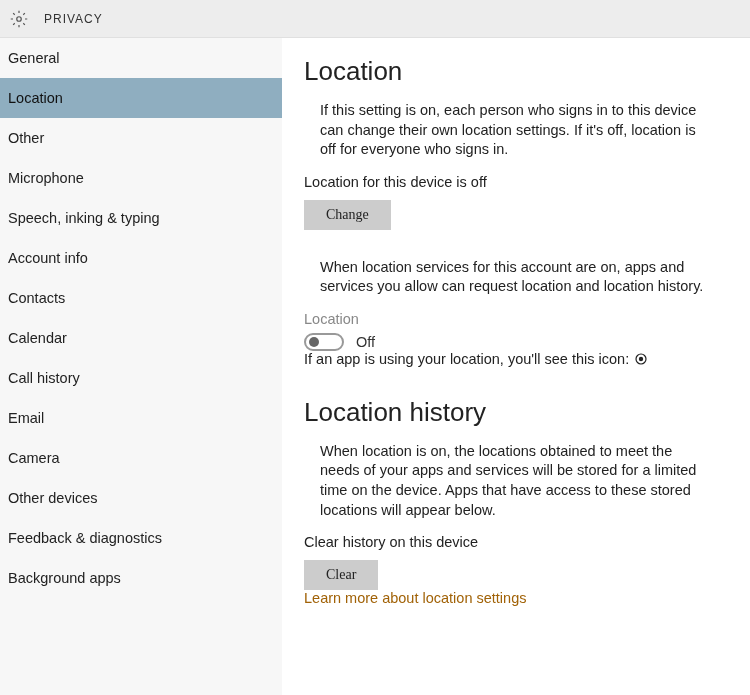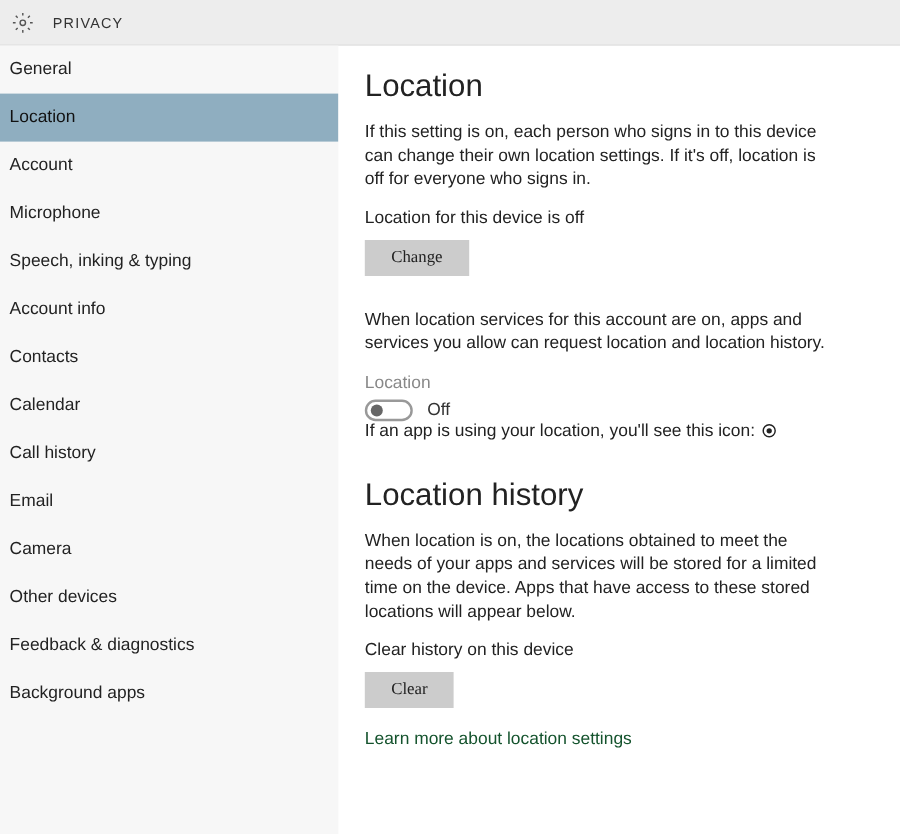--- a/index.html
+++ b/index.html
@@ -55,20 +55,21 @@
       font-weight: 300;
       color: #222;
       margin-bottom: 14px;
     }
     .body-text {
       font-size: 14.5px;
       color: #222;
       line-height: 1.35;
       margin-bottom: 14px;
       max-width: 395px;
+      margin-left: 16px;
     }
     .status-line {
       font-size: 14.5px;
       color: #222;
       margin-top: 14px;
       margin-bottom: 10px;
     }
     .win-btn {
       background: #cccccc;
       border: none;
@@ -116,43 +117,42 @@
       display: flex;
       align-items: center;
       gap: 6px;
       margin-bottom: 30px;
     }
     .loc-indicator {
       width: 12px; height: 12px;
     }
     
     .link {
-      color: #14532d;
+      color: #a16207;
       font-size: 14.5px;
       cursor: pointer;
       display: block;
-      margin-top: 18px;
     }
   </style>
 </head>
 <body>
 
 <div class="header">
   <svg class="gear" viewBox="0 0 24 24" fill="none" stroke="currentColor" stroke-width="1.6">
     <circle cx="12" cy="12" r="3"></circle>
     <path d="M12 1v3m0 16v3M4.2 4.2l2.1 2.1m11.4 11.4l2.1 2.1M1 12h3m16 0h3M4.2 19.8l2.1-2.1m11.4-11.4l2.1-2.1"></path>
   </svg>
   <span class="header-title">PRIVACY</span>
 </div>
 
 <div class="container">
   <div class="sidebar" id="sidebar">
       <div class="sidebar-item">General</div>
       <div class="sidebar-item selected">Location</div>
-      <div class="sidebar-item">Account</div>
+      <div class="sidebar-item">Other</div>
       <div class="sidebar-item">Microphone</div>
       <div class="sidebar-item">Speech, inking &amp; typing</div>
       <div class="sidebar-item">Account info</div>
       <div class="sidebar-item">Contacts</div>
       <div class="sidebar-item">Calendar</div>
       <div class="sidebar-item">Call history</div>
       <div class="sidebar-item">Email</div>
       <div class="sidebar-item">Camera</div>
       <div class="sidebar-item">Other devices</div>
       <div class="sidebar-item">Feedback &amp; diagnostics</div>

